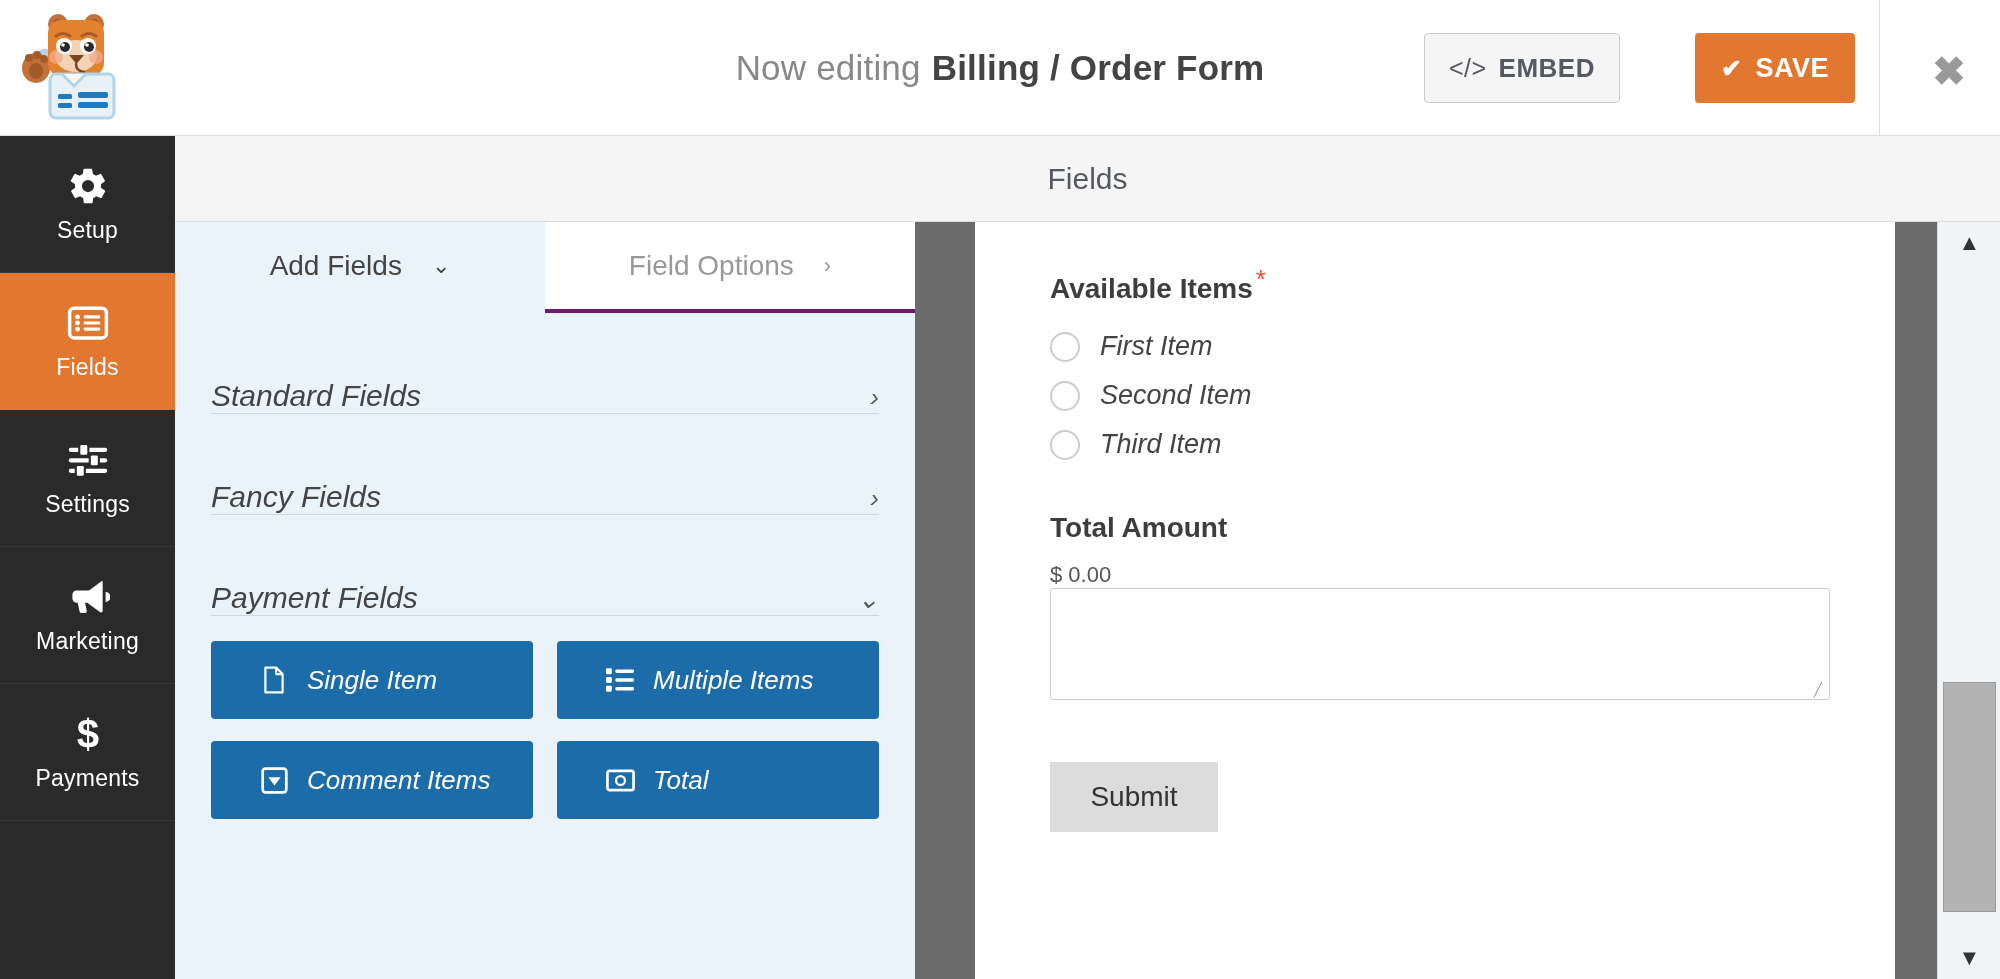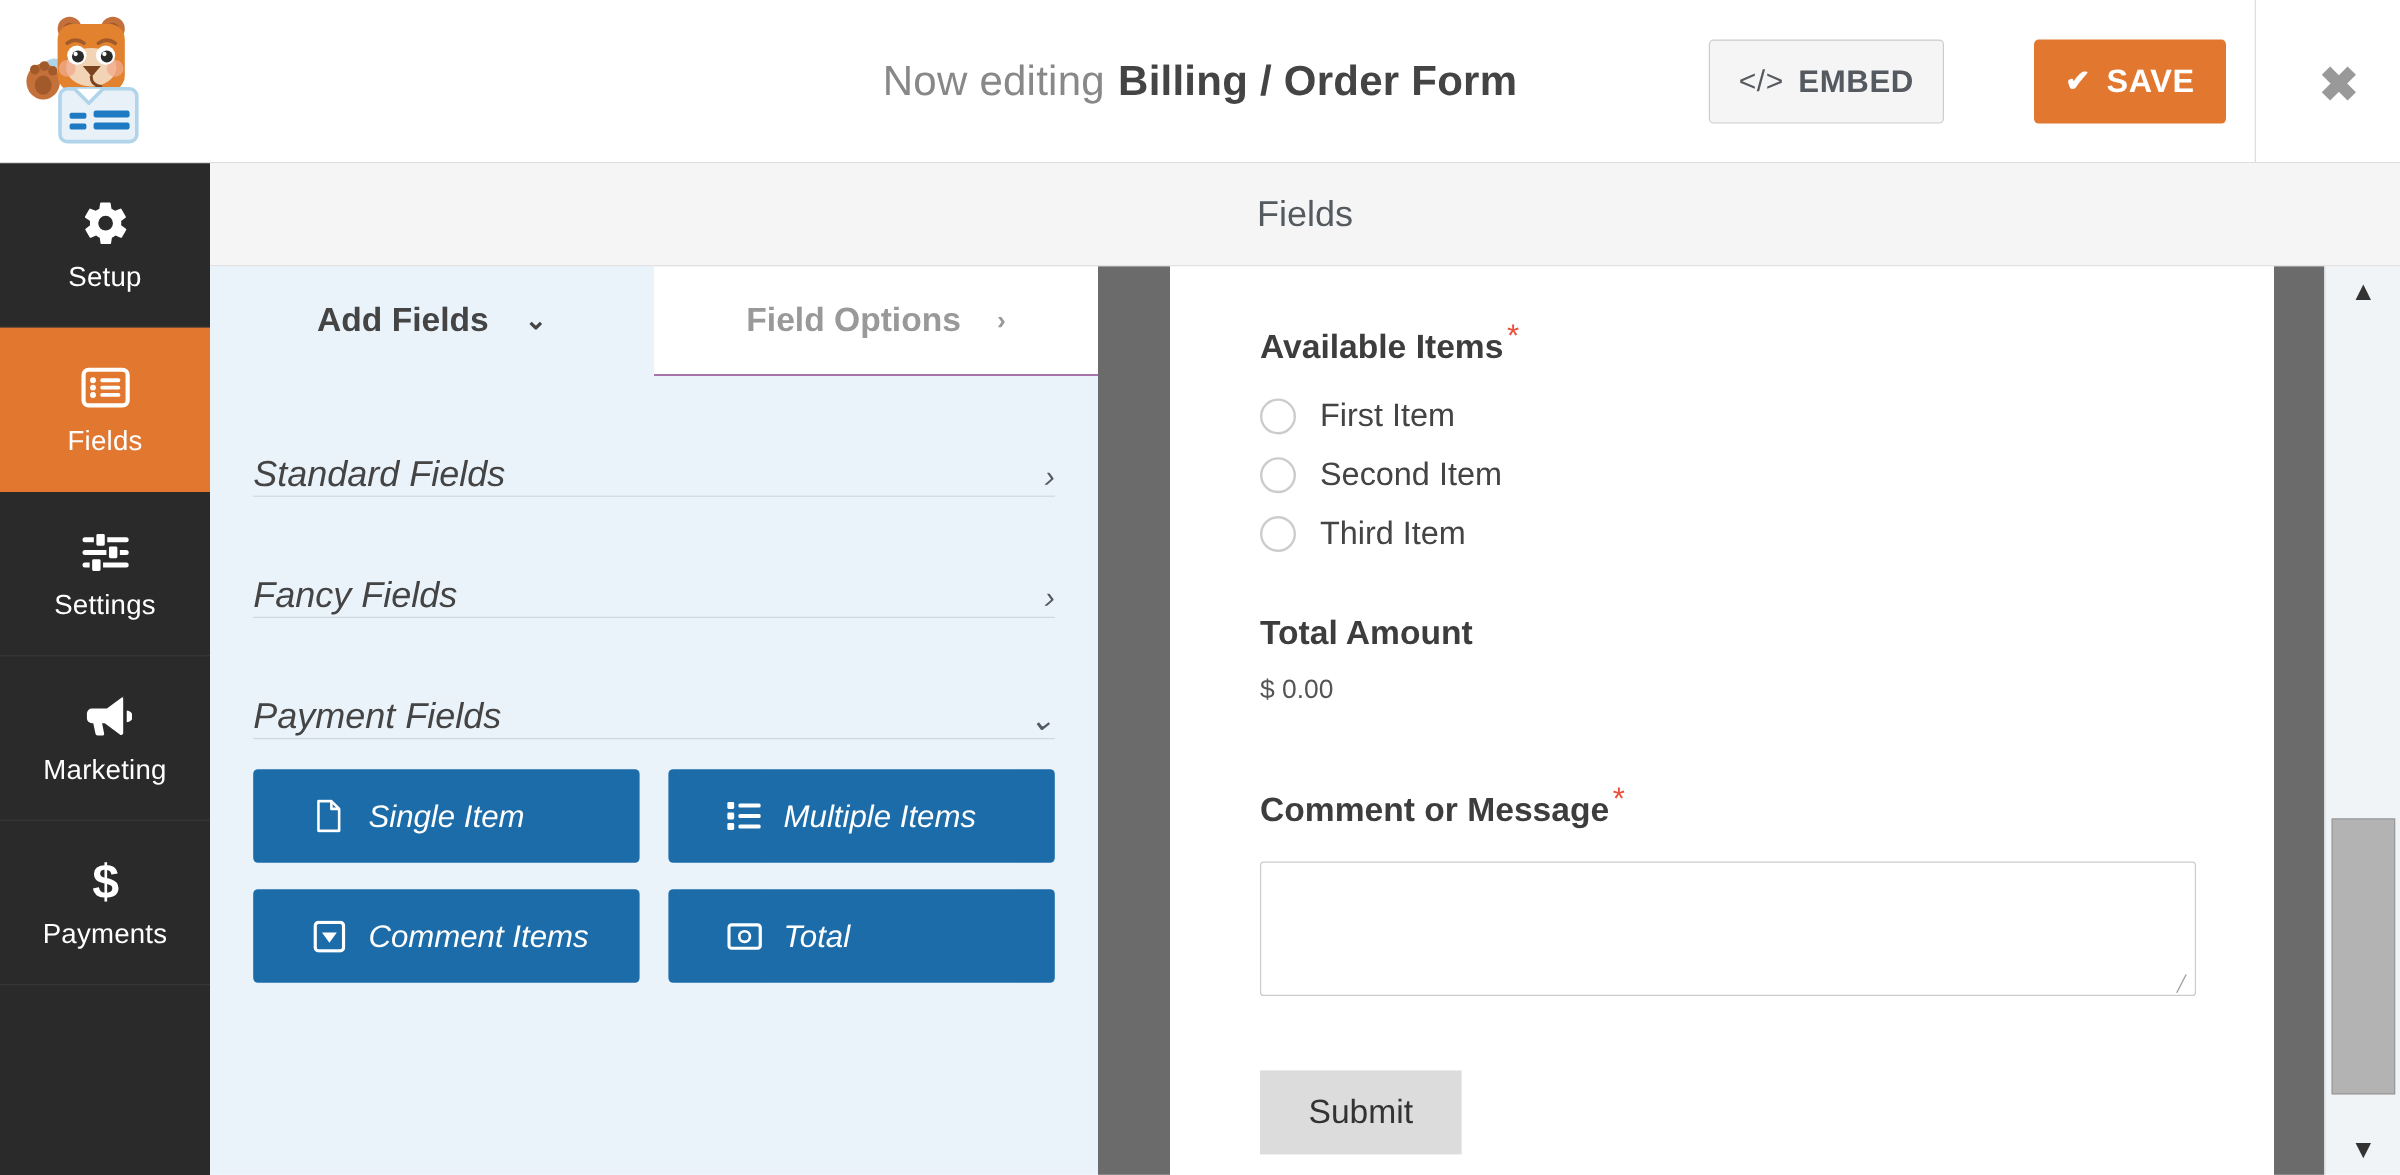--- a/index.html
+++ b/index.html
@@ -98,22 +98,21 @@
     position: absolute; left: 175px; top: 222px;
     width: 740px; height: 757px;
     background: #eaf2fa;
     overflow: hidden;
   }
   .tabs { display: flex; height: 91px; }
   .tab {
     flex: 1;
     display: flex; align-items: center; justify-content: center; gap: 30px;
     font-size: 28px; cursor: pointer;
-    border-bottom: 1px solid #701a75;
-    font-weight: bold;
+    border-bottom: 4px solid #701a75;
   }
   .tab.active { background: #eaf2fa; color: #444444; border-bottom-color: #eaf2fa; }
   .tab.inactive { background: #ffffff; color: #999999; }
   .tab .caret { font-size: 22px; }
 
   .accordion { padding: 0 36px; }
   .acc-row {
     height: 101px;
     display: flex; align-items: flex-end; justify-content: space-between;
     font-size: 30px; color: #444444; cursor: pointer;
@@ -155,20 +154,21 @@
     overflow: hidden;
   }
   .fld-label {
     font-size: 28px; font-weight: 700; color: #3d3d3d;
     margin-bottom: 26px;
   }
   .req { color: #e94f3a; font-size: 26px; margin-left: 3px; vertical-align: super; font-weight: 400;}
   .radio-row {
     display: flex; align-items: center; gap: 20px;
     margin-bottom: 18px;
+    font-style: italic;
   }
   .radio-dot {
     width: 30px; height: 30px; border-radius: 50%;
     border: 2px solid #cccccc; background: #ffffff;
     flex: none;
   }
   .radio-text { font-size: 27px; color: #444444; }
 
   .total-label { margin-top: 52px; }
   .total-val { font-size: 22px; color: #555555; margin-top: -8px; }
@@ -447,23 +447,20 @@
       <span class="radio-text">Third Item</span>
     </div>
   </div>
 
   <div>
     <div class="fld-label total-label">Total Amount</div>
     <div class="total-val">$ 0.00</div>
   </div>
 
   <div>
-    <div class="fld-label comment-label">
-      <span>Comment or Message</span><span class="req">*</span>
-    </div>
     <div class="textarea">
       <span class="resizer">╱</span>
     </div>
   </div>
 
   <button class="submit-btn">Submit</button>
 </div>
 
 <div class="scrollbar">
   <div class="sb-arrow up">▲</div>

